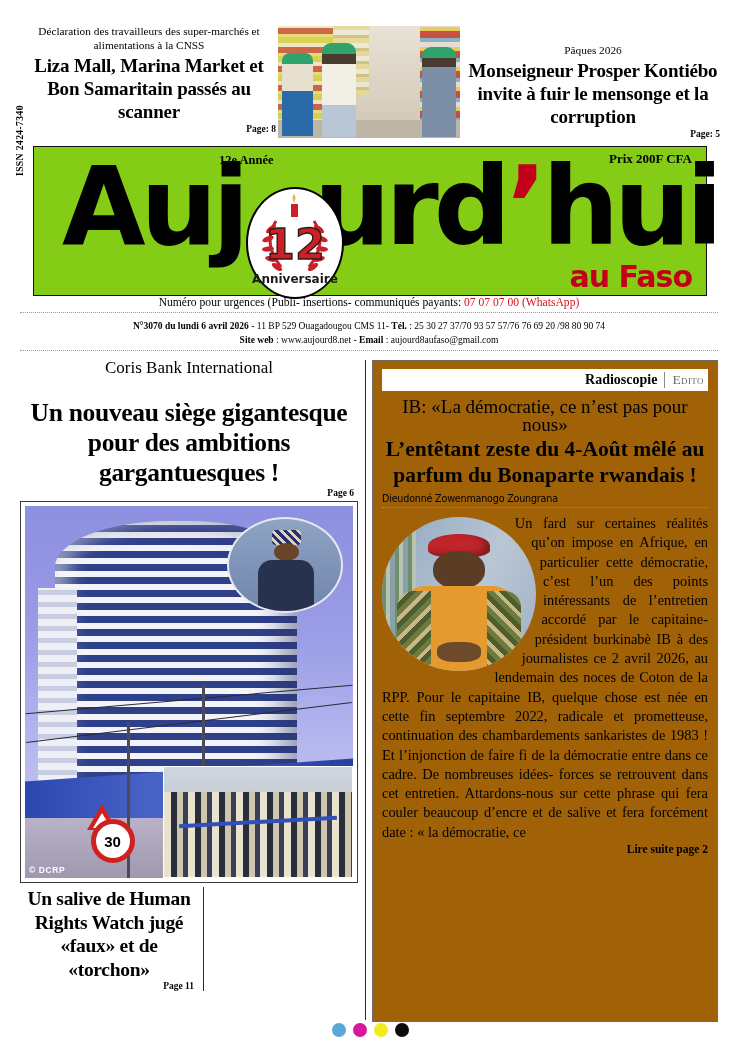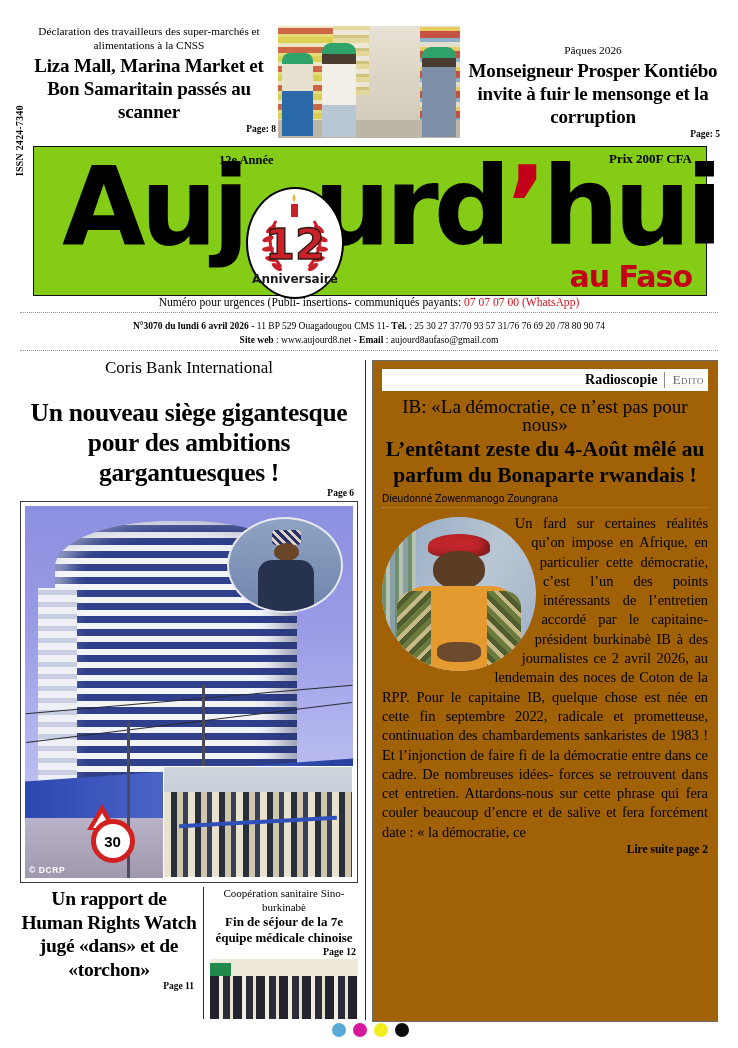--- a/index.html
+++ b/index.html
@@ -239,21 +239,21 @@
     </div>
 
     <div class="m-faso" style="color: rgb(194, 0, 23);">au Faso</div>
   </div>
 
   <div class="urgence"><span>Numéro pour urgences (Publi- insertions- communiqués payants: </span><span class="num" style="color: rgb(215, 18, 26);">07 07 07 00 (WhatsApp)</span></div>
 
   <div class="dot-rule" style="top:312px"></div>
 
   <div class="imprint">
-    <div><b>N°3070 du lundi 6 avril 2026</b><span> - 11 BP 529 Ouagadougou CMS 11-  </span><b>Tél.</b><span> : 25 30 27 37/70 93 57 31/76 76 69 20 /78 80 90 74</span></div>
+    <div><b>N°3070 du lundi 6 avril 2026</b><span> - 11 BP 529 Ouagadougou CMS 11-  </span><b>Tél.</b><span> : 25 30 27 37/70 93 57 57/76 76 69 20 /98 80 90 74</span></div>
     <div><b>Site web</b><span> : www.aujourd8.net - </span><b>Email</b><span> :  aujourd8aufaso@gmail.com</span></div>
   </div>
 
   <div class="dot-rule" style="top:350px"></div>
 
   <div class="v-rule"></div>
 
   <div class="col-left">
 
     <div class="lead-kicker">Coris Bank International</div>
@@ -282,32 +282,22 @@
         </div>
         <div class="inset-rect">
           <div class="crowd"></div>
             <div class="ribbon"></div>
         </div>
       </div>
     </div>
 
     <div class="sub-row">
       <div class="sub-left">
-        <div class="h">Un rapport de Human Rights Watch jugé «dans» et de «torchon»</div>
+        <div class="h">Un salive de Human Rights Watch jugé «faux» et de «torchon»</div>
         <div class="p">Page 11</div>
-      </div>
-      <div class="sub-right">
-        <div class="k">Coopération sanitaire Sino-burkinabè</div>
-        <div class="h">Fin de séjour de la 7e équipe médicale chinoise</div>
-        <div class="p">Page 12</div>
-        <div class="china-photo">
-          <div class="wall"></div>
-            <div class="green"></div>
-            <div class="row"></div>
-        </div>
       </div>
     </div>
   </div>
 
   <div class="col-right">
     <div class="edito-pad">
       <div class="edito-head">
         <span class="radio">Radioscopie</span>
         <span class="edito-word">Edito</span>
       </div>

